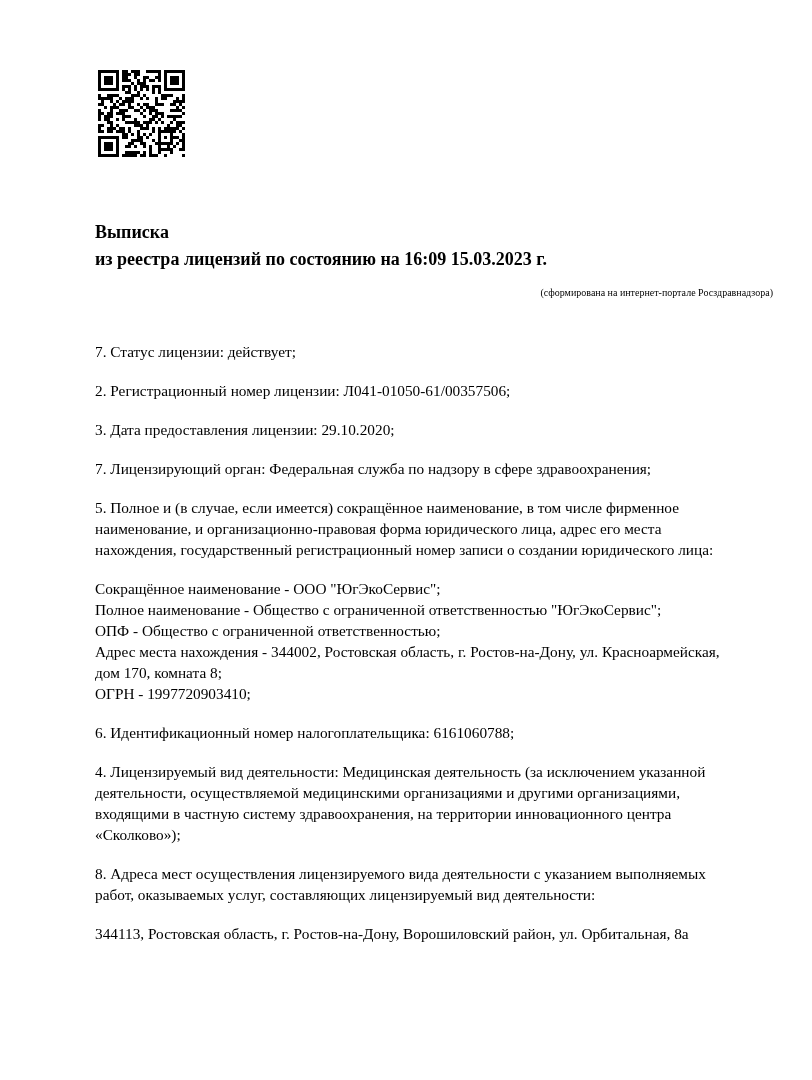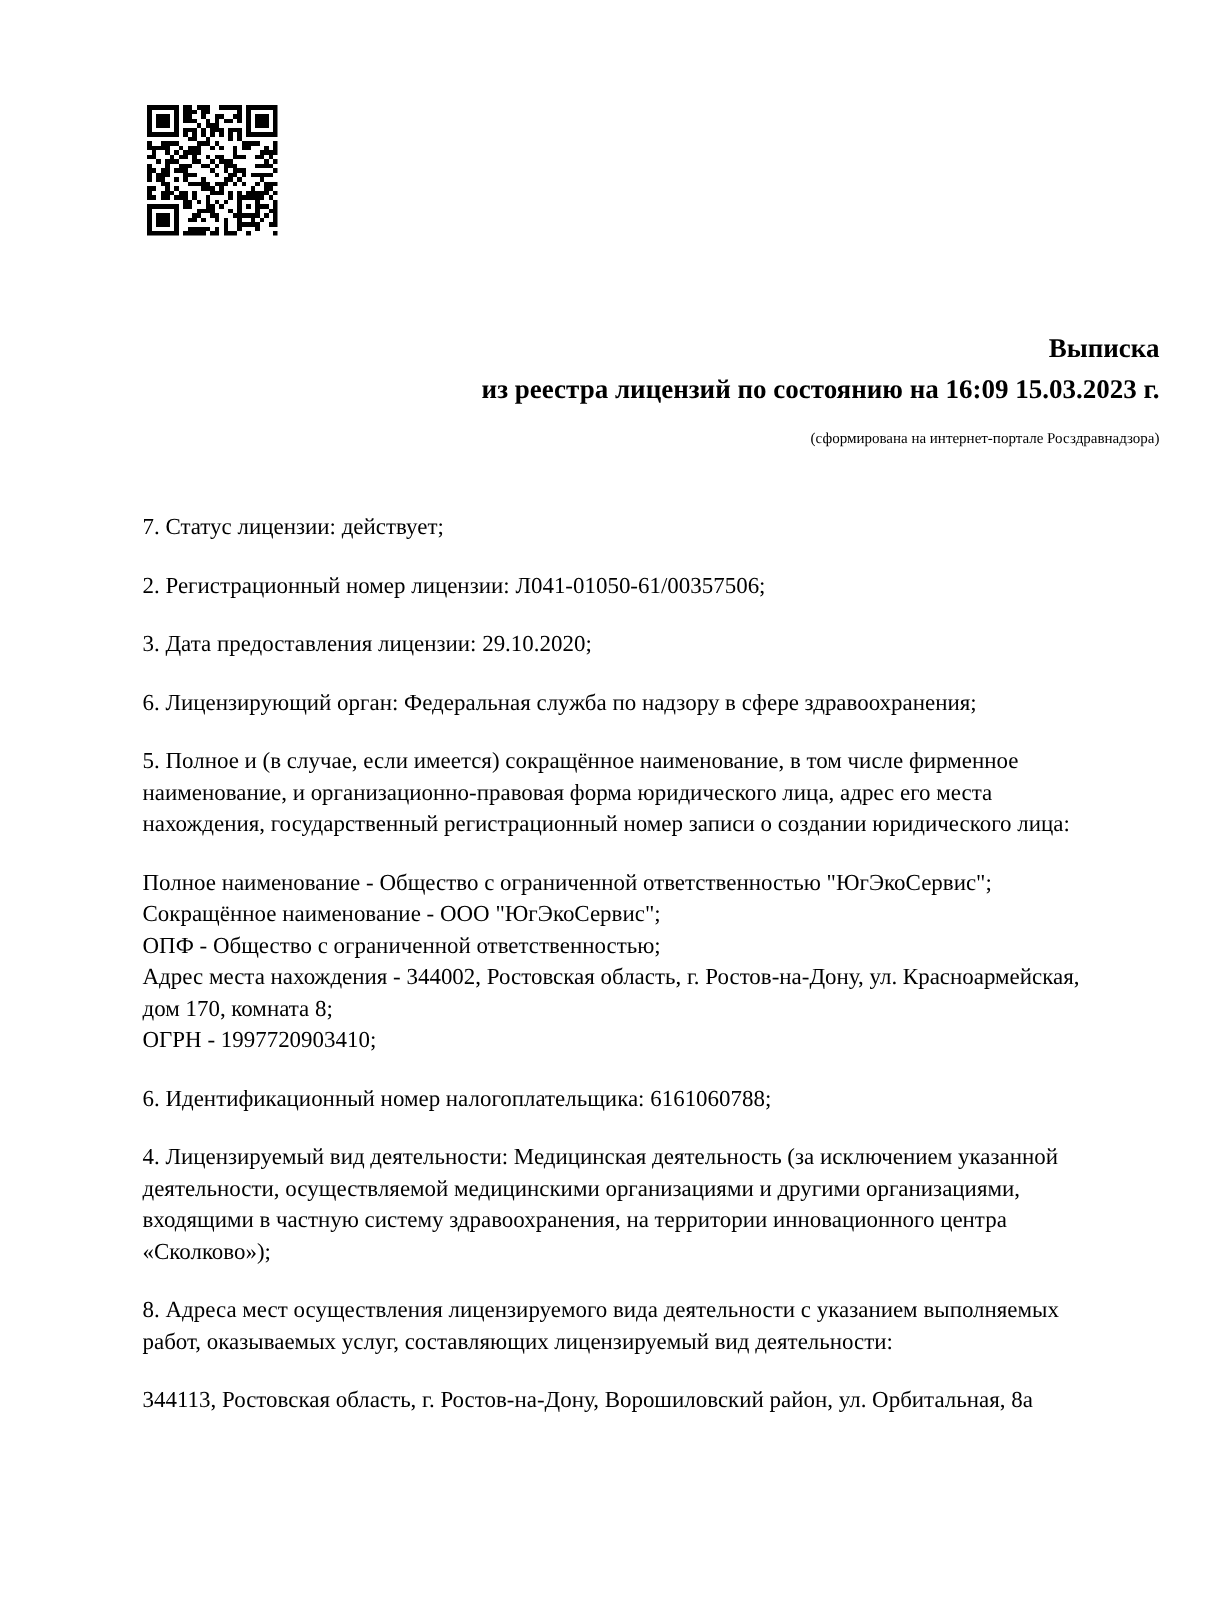--- a/index.html
+++ b/index.html
@@ -16,21 +16,21 @@
     width: 812px; height: 1080px;
     background: #ffffff;
   }
   .qr {
     position: absolute; left: 98px; top: 70px;
     width: 87px; height: 87px;
   }
   .title-block {
     position: absolute; left: 95px; top: 219px;
     width: 678px;
-    text-align: right;
+    text-align: left;
     font-weight: bold;
     font-size: 18px;
     line-height: 27px;
     white-space: nowrap;
   }
   .subtitle {
     position: absolute; left: 95px; top: 284px;
     width: 678px;
     text-align: right;
     font-size: 10px;
@@ -486,30 +486,30 @@
       <div class="para">
         <div class="line">7. Статус лицензии: действует;</div>
       </div>
       <div class="para">
         <div class="line">2. Регистрационный номер лицензии: Л041-01050-61/00357506;</div>
       </div>
       <div class="para">
         <div class="line">3. Дата предоставления лицензии: 29.10.2020;</div>
       </div>
       <div class="para">
-        <div class="line">6. Лицензирующий орган: Федеральная служба по надзору в сфере здравоохранения;</div>
+        <div class="line">7. Лицензирующий орган: Федеральная служба по надзору в сфере здравоохранения;</div>
       </div>
       <div class="para">
         <div class="line">5. Полное и (в случае, если имеется) сокращённое наименование, в том числе фирменное</div>
         <div class="line">наименование, и организационно-правовая форма юридического лица, адрес его места</div>
         <div class="line">нахождения, государственный регистрационный номер записи о создании юридического лица:</div>
       </div>
       <div class="para">
+        <div class="line">Сокращённое наименование - ООО "ЮгЭкоСервис";</div>
         <div class="line">Полное наименование - Общество с ограниченной ответственностью "ЮгЭкоСервис";</div>
-        <div class="line">Сокращённое наименование - ООО "ЮгЭкоСервис";</div>
         <div class="line">ОПФ - Общество с ограниченной ответственностью;</div>
         <div class="line">Адрес места нахождения - 344002, Ростовская область, г. Ростов-на-Дону, ул. Красноармейская,</div>
         <div class="line">дом 170, комната 8;</div>
         <div class="line">ОГРН - 1997720903410;</div>
       </div>
       <div class="para">
         <div class="line">6. Идентификационный номер налогоплательщика: 6161060788;</div>
       </div>
       <div class="para">
         <div class="line">4. Лицензируемый вид деятельности: Медицинская деятельность (за исключением указанной</div>

